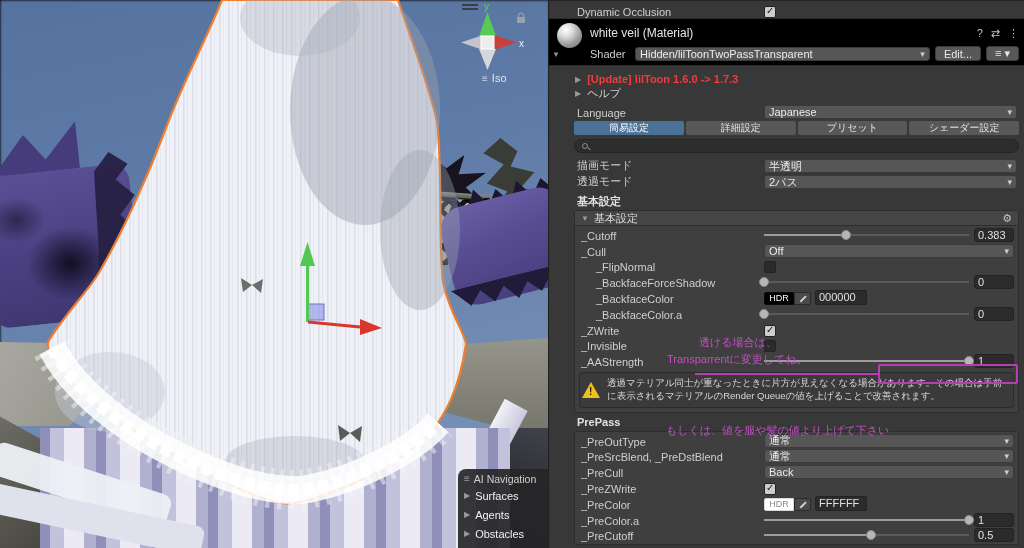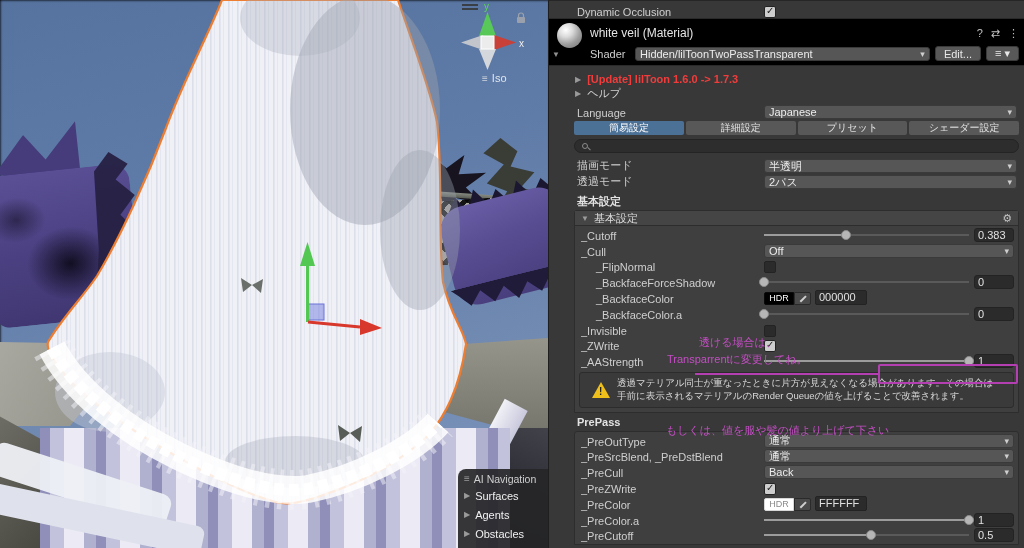--- a/index.html
+++ b/index.html
@@ -140,21 +140,21 @@
   .hdr-black{background:#000;color:#fff;border:1px solid #0a0a0a;}
   .hdr-white{background:#fff;color:#8a8a8a;border:1px solid #d8d8d8;}
   .eyedrop{width:17px;height:13px;background:#4a4a4a;border:1px solid #2a2a2a;border-radius:0 2px 2px 0;
     position:relative;flex:none;}
   .eyedrop::after{content:"";position:absolute;left:4px;top:5px;width:8px;height:1.6px;background:#cfcfcf;transform:rotate(-45deg);}
   .hex{width:52px;height:15px;background:#2b2b2b;border:1px solid #232323;border-radius:2px;margin-left:4px;
     padding:0 3px;color:#e0e0e0;display:flex;align-items:center;flex:none;}
 
   .rq-dd{flex:none;width:88px;}
   .warn{display:flex;gap:7px;margin:4px 4px 2px 4px;background:#3a3a3a;border:1px solid #2c2c2c;border-radius:3px;
-    padding:4px 12px;color:#d8d8d8;font-size:9.5px;line-height:1.35;align-items:center;}
+    padding:4px 2px;color:#d8d8d8;font-size:9.5px;line-height:1.35;align-items:center;}
   .tri-warn{position:relative;width:0;height:0;border-left:9px solid transparent;border-right:9px solid transparent;
     border-bottom:16px solid #f0c01a;flex:none;}
   .tri-warn::after{content:"!";position:absolute;left:-2px;top:3px;color:#222;font-weight:bold;font-size:10px;}
 
   .anno{position:absolute;color:#c44ec4;font-size:11px;white-space:nowrap;z-index:5;}
   .anno-line{position:absolute;left:146px;top:372px;width:184px;height:2px;background:#b33fb3;z-index:5;}
   .anno-box{position:absolute;left:329px;top:363px;width:140px;height:20px;border:2px solid #b33fb3;border-radius:2px;z-index:5;}
 </style>
 </head>
 <body>
@@ -384,27 +384,27 @@
         <span class="lbl">_BackfaceColor.a</span>
         <span class="slider" style="--p:0%">
           <span class="track"></span>
             <span class="fill"></span>
             <span class="knob"></span>
         </span>
         <span class="num">0</span>
       </div>
 
       <div class="row">
+        <span class="lbl">_ZWrite</span>
+        <span class="cb on"></span>
+      </div>
+
+      <div class="row">
         <span class="lbl">_Invisible</span>
         <span class="cb"></span>
-      </div>
-
-      <div class="row">
-        <span class="lbl">_ZWrite</span>
-        <span class="cb on"></span>
       </div>
 
       <div class="row">
         <span class="lbl">_AAStrength</span>
         <span class="slider" style="--p:100%">
           <span class="track"></span>
             <span class="fill"></span>
             <span class="knob"></span>
         </span>
         <span class="num">1</span>

